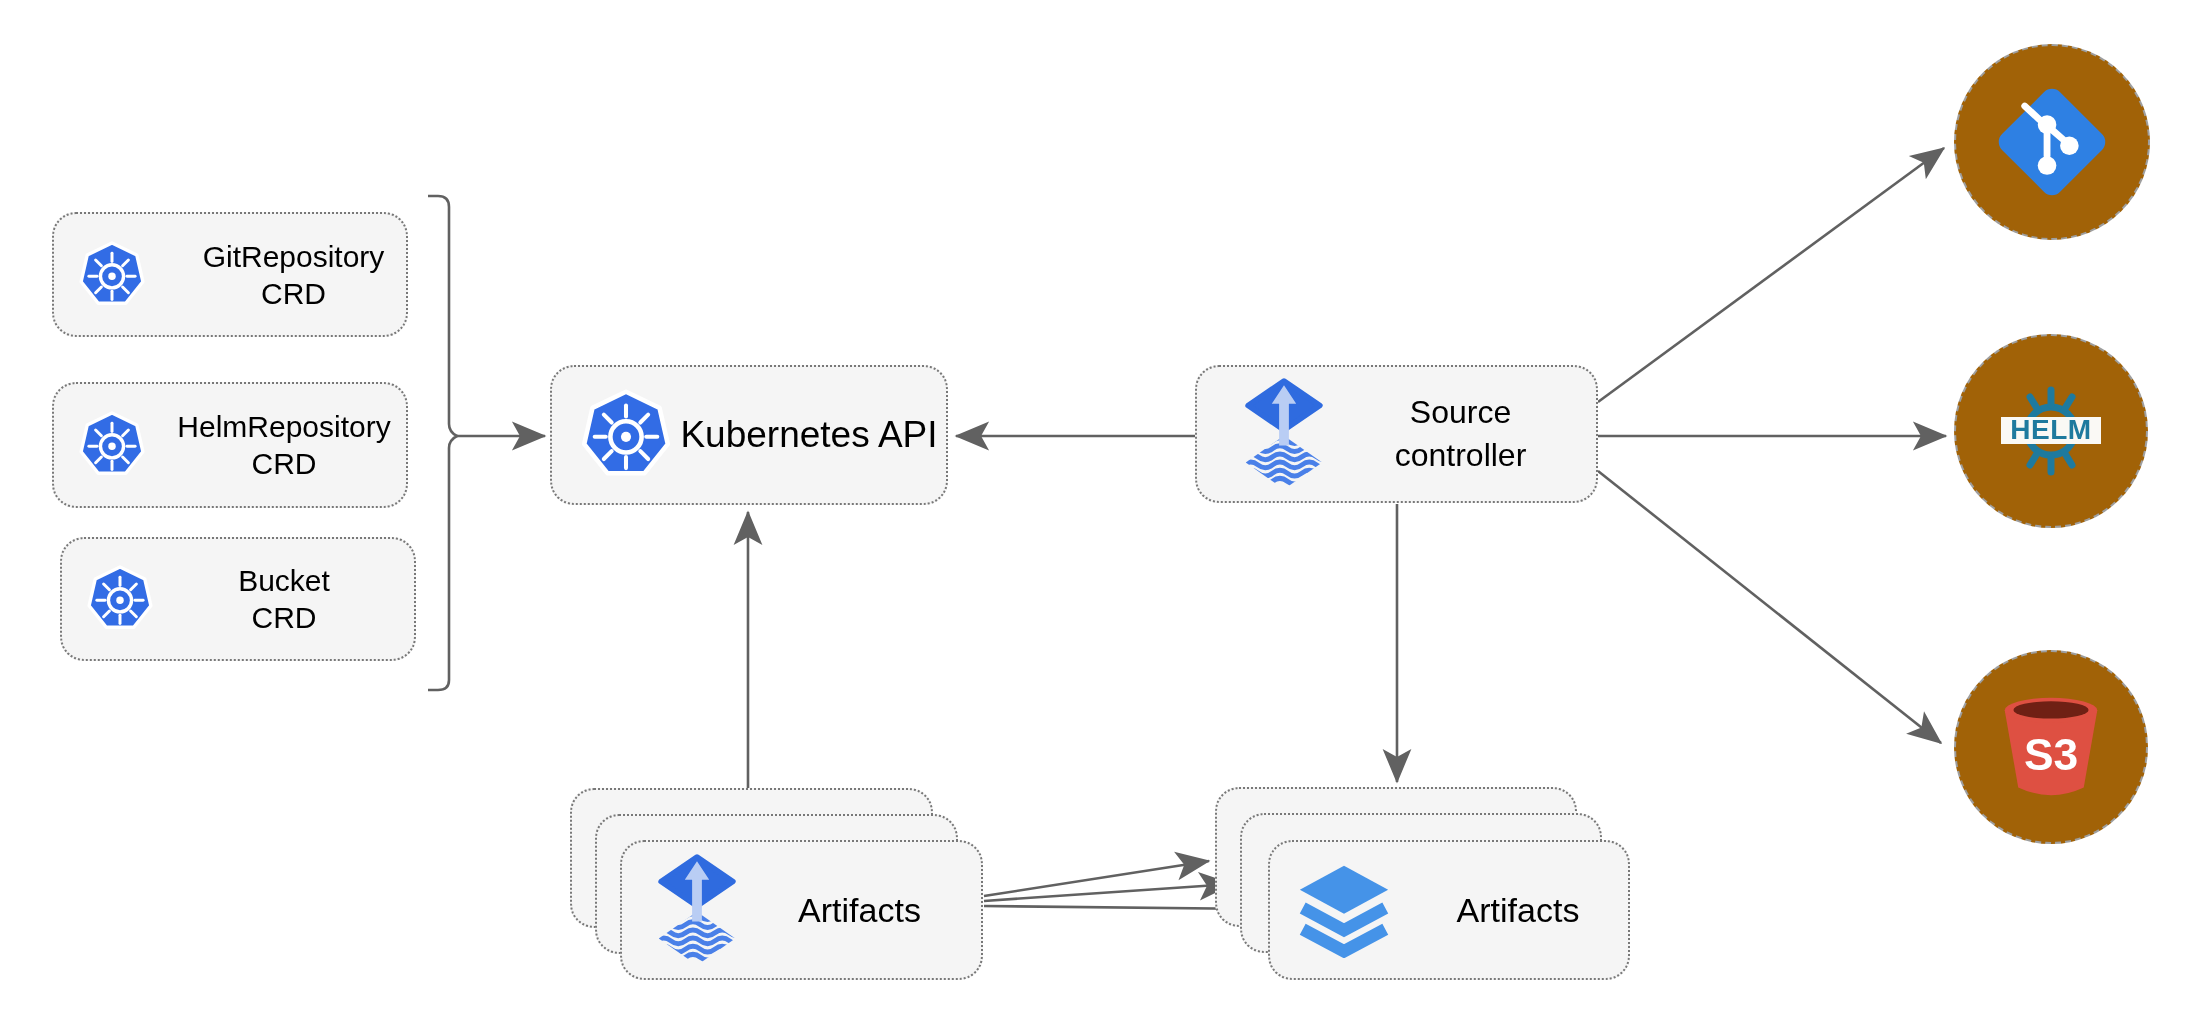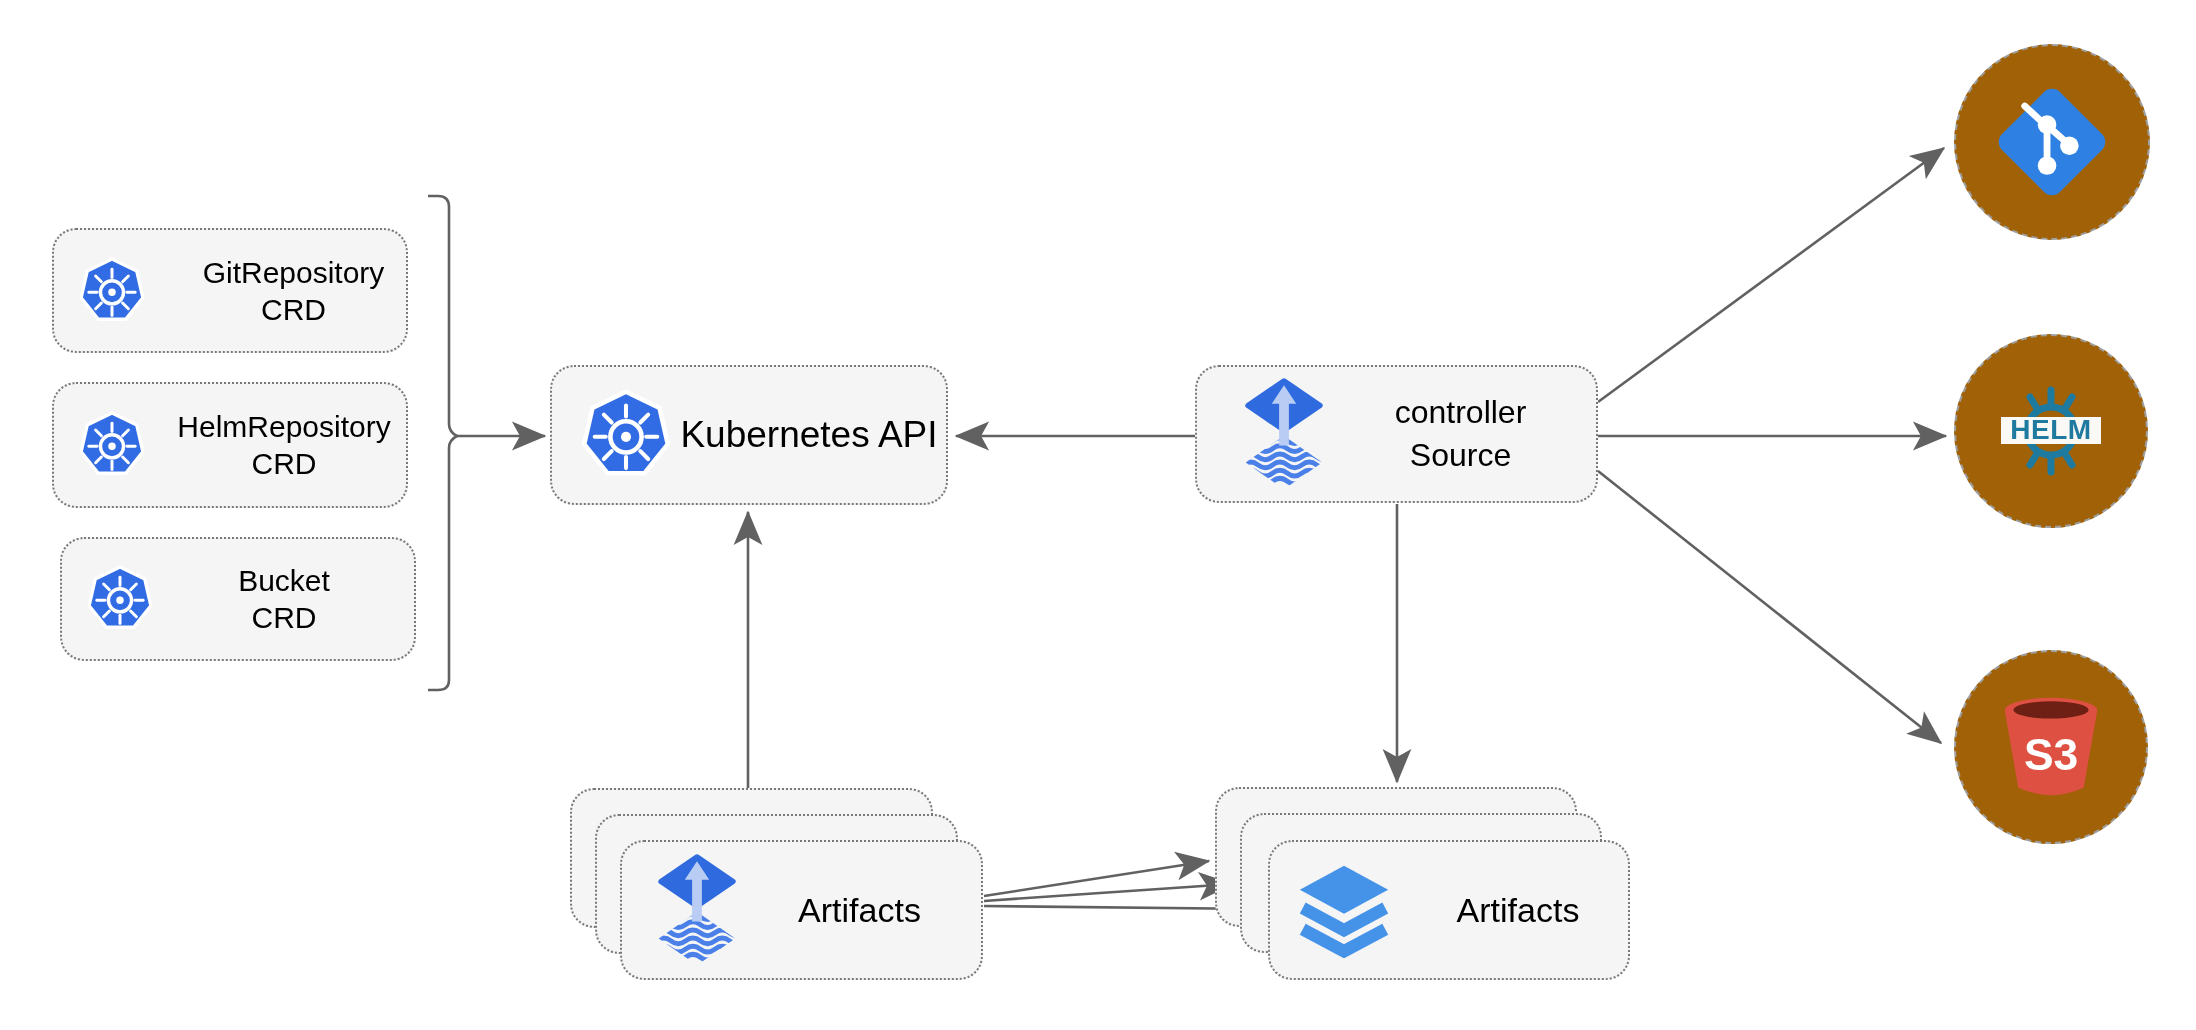--- a/index.html
+++ b/index.html
@@ -49,21 +49,21 @@
     <path class="e" marker-end="url(#ah)" d="M748,788 L748,512"></path>
     <path class="e" marker-end="url(#ah)" d="M1397,504 L1397,782"></path>
     <path class="e" marker-end="url(#ah)" d="M1598,402 L1944,148"></path>
     <path class="e" marker-end="url(#ah)" d="M1598,436 L1946,436"></path>
     <path class="e" marker-end="url(#ah)" d="M1598,471 L1941,743"></path>
     <path class="e" marker-end="url(#ah)" d="M984,896 L1209,861"></path>
     <path class="e" marker-end="url(#ah)" d="M984,901 L1232,884"></path>
     <path class="e" marker-end="url(#ah)" d="M984,906 L1260,909"></path>
   </svg>
 
-  <div class="node" style="left:52px; top:228px; width:356px; height:125px; padding-left:24px;gap:35px;">
+  <div class="node" style="left:52px; top:212px; width:356px; height:125px; padding-left:24px;gap:35px;">
     <svg class="icon" viewBox="0 0 100 100" width="68" height="68">
       <polygon points="50,3 86.4,20.5 95.4,59.9 70.2,91.5 29.8,91.5 4.6,59.9 13.6,20.5" stroke="#FFFFFF" stroke-width="5" stroke-linejoin="round" fill="#326CE5"></polygon>
       <g stroke="#FFFFFF" stroke-width="4.4" stroke-linecap="round">
         <line x1="50" y1="30" x2="50" y2="18"></line>
           <line x1="50" y1="74" x2="50" y2="86"></line>
         <line x1="28" y1="52" x2="16" y2="52"></line>
           <line x1="72" y1="52" x2="84" y2="52"></line>
         <line x1="34.4" y1="36.4" x2="25.9" y2="27.9"></line>
           <line x1="65.6" y1="36.4" x2="74.1" y2="27.9"></line>
         <line x1="34.4" y1="67.6" x2="25.9" y2="76.1"></line>
@@ -153,22 +153,22 @@
         <path d="M0,78 q9,-7 18,0 t18,0 t18,0 t18,0 t18,0 t18,0"></path>
         <path d="M0,88 q9,-7 18,0 t18,0 t18,0 t18,0 t18,0 t18,0"></path>
         <path d="M0,98 q9,-7 18,0 t18,0 t18,0 t18,0 t18,0 t18,0"></path>
         <path d="M0,108 q9,-7 18,0 t18,0 t18,0 t18,0 t18,0 t18,0"></path>
         <path d="M0,118 q9,-7 18,0 t18,0 t18,0 t18,0 t18,0 t18,0"></path>
         <path d="M0,128 q9,-7 18,0 t18,0 t18,0 t18,0 t18,0 t18,0"></path>
       </g>
       <path d="M50,10 L65,33 L56,33 L56,84 L44,84 L44,33 L35,33 Z" fill="#B9CDF4"></path>
     </svg>
     <div class="label lbl-src">
+      <div>Source</div>
       <div>controller</div>
-      <div>Source</div>
     </div>
   </div>
 
   <div class="stack-layer" style="left:570px; top:788px; width:363px; height:140px;"></div>
   <div class="stack-layer" style="left:595px; top:814px; width:363px; height:140px;"></div>
   <div class="stack-layer stack-front" style="left:620px; top:840px; width:363px; height:140px; padding-left:34px;">
     <svg class="icon" viewBox="0 0 100 140" width="82" height="114">
       <defs>
           <clipPath id="fluxclip-b">
             <path d="M50,72 L97,105 L50,138 L3,105 Z"></path>

